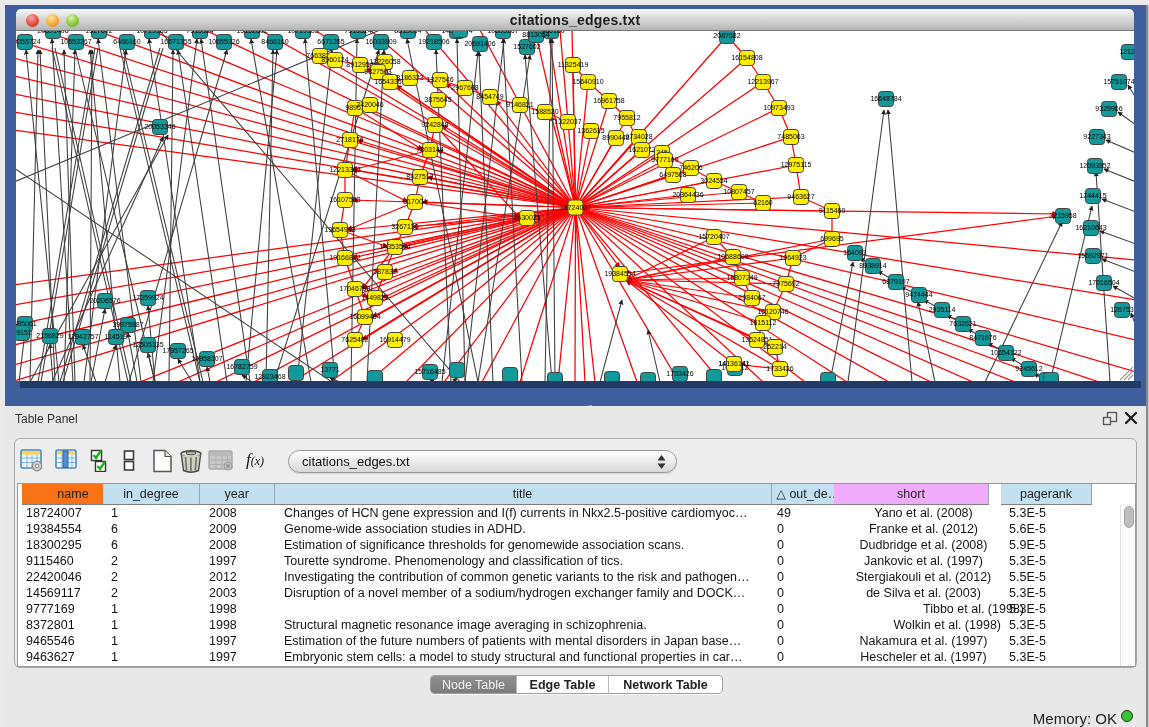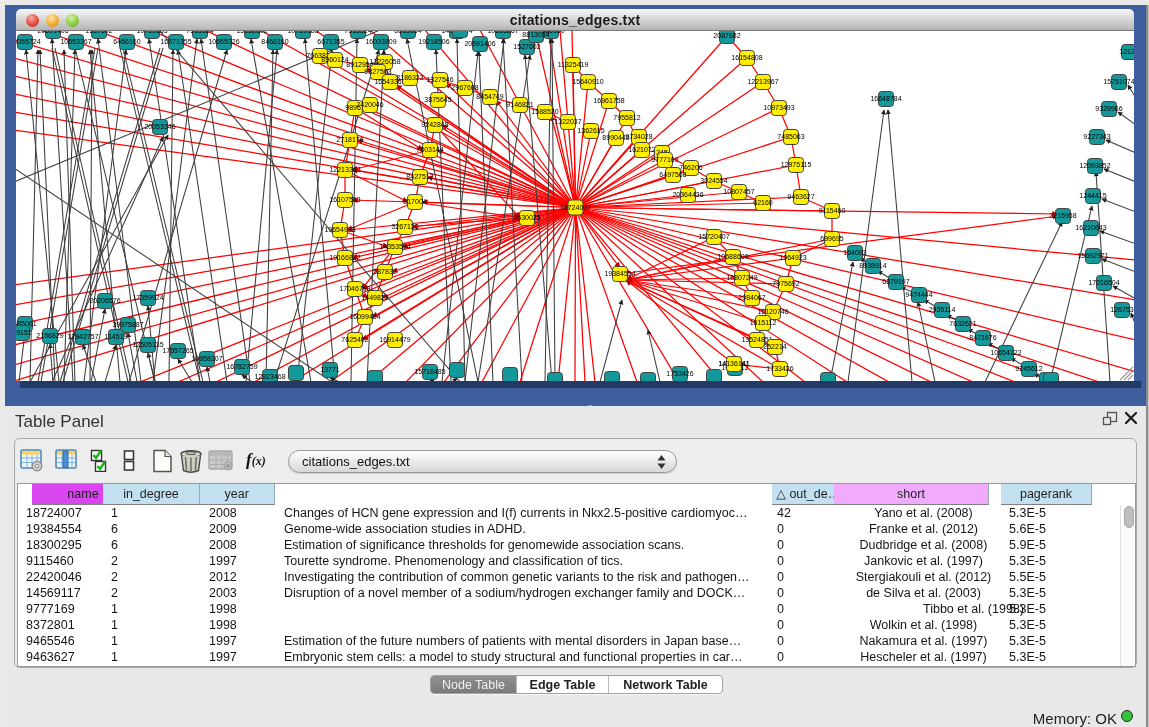--- a/index.html
+++ b/index.html
@@ -7,21 +7,21 @@
 #win{left:16px;top:9px;width:1118px;height:379px}
 #tbar{left:0;top:0;width:1118px;height:22px;border-radius:5px 5px 0 0;background:linear-gradient(#f7f7f7,#d9d9d9 45%,#bdbdbd 88%,#b3b3b3);border-bottom:1px solid #7a7a7a}
 #title{left:0;top:3px;width:1118px;text-align:center;font-size:14px;font-weight:bold;color:#1c1c1c;letter-spacing:.2px}
 .btn{top:5px;width:13px;height:13px;border-radius:50%}
 #canvas{left:0;top:22px;width:1118px;height:350px;background:#fff;overflow:hidden}
 #shadow{left:4px;top:372px;width:1121px;height:7px;background:#223a66}
 .re{stroke:#ff0000;stroke-width:1.25}
 .bk{stroke:#3d3d3d;stroke-width:1.05}
 .nl{font-size:7px;fill:#000;text-anchor:middle;font-family:"Liberation Sans",sans-serif}
 #tp{left:5px;top:406px;width:1141px;height:321px;background:#e8e8e8}
-#tptitle{left:10px;top:6px;font-size:17px;color:#333}
+#tptitle{left:10px;top:6px;font-size:12px;color:#333}
 #box{left:9px;top:32px;width:1123px;height:230px;background:#ededed;border:1px solid #a8a8a8;border-radius:6px}
 #combo{left:283px;top:44px;width:389px;height:23px;border:1px solid #979797;border-radius:12px;background:linear-gradient(#ffffff,#e9e9e9 55%,#d7d7d7);font-size:13px;color:#111;line-height:21px;padding-left:13px;box-shadow:0 1px 1px rgba(0,0,0,.12)}
 #tbl{left:12px;top:77px;width:1119px;height:184px;background:#fff;border:1px solid #9a9a9a}
 .hc{top:0;height:21px;font-size:12.5px;color:#1f1f1f;text-align:center;line-height:21px;background:#c2e0f0;border-right:1px solid #93a9b4;border-bottom:1px solid #808080}
 .row{left:0;width:1100px;height:16px;font-size:12.5px;color:#151515;white-space:nowrap}
 .c{position:absolute;top:0;height:16px;line-height:16px;overflow:hidden}
 #sb{left:1102px;top:21px;width:15px;height:161px;background:#fbfbfb;border-left:1px solid #e2e2e2}
 #thumb{left:2.5px;top:1px;width:10px;height:22px;border-radius:5px;background:#bdbdbd;border:1px solid #a9a9a9}
 #tabs{left:430px;top:675px;height:19px;display:flex;border:1px solid #a2a2a2;border-radius:4px;overflow:hidden;background:#fff;box-shadow:0 1px 0 rgba(255,255,255,.7)}
 .tab{height:19px;line-height:18px;font-size:12.5px;font-weight:bold;color:#222;text-align:center;border-right:1px solid #b9b9b9}
@@ -665,38 +665,39 @@
       <path d="M3.5,6.5 L5.5,21.5 q7.5,3.4 15,0 L22.5,6.5" fill="#cfcfc3" stroke="#4a4a44" stroke-width="1.4"></path>
       <path d="M7.5,8 l1,13.5 M12.9,8.5 v13.7 M18.3,8 l-1,13.5" stroke="#71716a" stroke-width="1.6"></path>
     </svg>
  <svg class="abs ic" style="left:203px" width="27" height="23">
       <rect x="1" y="2" width="23" height="18" rx="1.5" fill="#c9c9c9" stroke="#a8a8a8" stroke-width="1.4"></rect>
       <rect x="2" y="3" width="21" height="4" fill="#b9b9b9"></rect>
       <path d="M2,11 h21 M2,15.5 h21 M8,7 v13 M14,7 v13 M19.5,7 v13" stroke="#adadad"></path>
       <circle cx="20" cy="17" r="4" fill="#bfbfbf" stroke="#9d9d9d"></circle>
       <path d="M18.4,15.4 l3.2,3.2 M21.6,15.4 l-3.2,3.2" stroke="#8f8f8f" stroke-width="1.3"></path>
     </svg>
- <div class="abs" style="left:241px;top:44px;font-family:'Liberation Serif',serif;font-style:italic;font-weight:bold;font-size:17px;color:#111">f<span style="font-size:12px">(x)</span></div>
+ <div class="abs" style="left:241px;top:44px;font-family:'Liberation Serif',serif;font-style:italic;font-weight:normal;font-size:17px;color:#111">f<span style="font-size:12px">(x)</span></div>
  <div id="combo" class="abs">citations_edges.txt<svg class="abs" style="right:10px;top:4px" width="9" height="15">
         <path d="M4.5,0 L8.5,5.5 L0.5,5.5 z" fill="#333"></path>
         <path d="M4.5,14 L8.5,8.5 L0.5,8.5 z" fill="#333"></path>
       </svg></div>
  <div id="tbl" class="abs">
-  <div class="hc abs" style="left:14px;width:103px;background:#d946ef">name</div>
+  <div class="hc abs" style="left:4px;width:103px;background:#f97316">name</div>
   <div class="hc abs" style="left:85px;width:97px;background:#c2e0f0">in_degree</div>
   <div class="hc abs" style="left:182px;width:74.5px;background:#c2e0f0">year</div>
+  <div class="hc abs" style="left:256.5px;width:497.0px;background:#c2e0f0">title</div>
   <div class="hc abs" style="left:753.5px;width:74.5px;background:#c2e0f0">△ out_de…</div>
   <div class="hc abs" style="left:816px;width:155px;background:#f0abfc">short</div>
   <div class="hc abs" style="left:983px;width:91px;background:#c2e0f0">pagerank</div>
   <div class="row abs" style="top:21px">
    <div class="c" style="left:8px;width:76px">18724007</div>
    <div class="c" style="left:93px;width:88px">1</div>
    <div class="c" style="left:191px;width:64px">2008</div>
    <div class="c" style="left:266px;width:487px">Changes of HCN gene expression and I(f) currents in Nkx2.5-positive cardiomyoc…</div>
-   <div class="c" style="left:759px;width:68px">42</div>
+   <div class="c" style="left:759px;width:68px">49</div>
    <div class="c" style="left:828px;width:155px;text-align:center">Yano et al. (2008)</div>
    <div class="c" style="left:991px;width:82px">5.3E-5</div>
   </div>
   <div class="row abs" style="top:37px">
    <div class="c" style="left:8px;width:76px">19384554</div>
    <div class="c" style="left:93px;width:88px">6</div>
    <div class="c" style="left:191px;width:64px">2009</div>
    <div class="c" style="left:266px;width:487px">Genome-wide association studies in ADHD.</div>
    <div class="c" style="left:759px;width:68px">0</div>
    <div class="c" style="left:828px;width:155px;text-align:center">Franke et al. (2012)</div>
@@ -743,22 +744,23 @@
    <div class="c" style="left:93px;width:88px">1</div>
    <div class="c" style="left:191px;width:64px">1998</div>
    <div class="c" style="left:759px;width:68px">0</div>
    <div class="c" style="left:851px;width:155px;text-align:right">Tibbo et al. (1998)</div>
    <div class="c" style="left:991px;width:82px">5.3E-5</div>
   </div>
   <div class="row abs" style="top:133px">
    <div class="c" style="left:8px;width:76px">8372801</div>
    <div class="c" style="left:93px;width:88px">1</div>
    <div class="c" style="left:191px;width:64px">1998</div>
-   <div class="c" style="left:759px;width:68px">0</div>
-   <div class="c" style="left:828px;width:155px;text-align:center">Wolkin et al. (1998)</div>
+   <div class="c" style="left:266px;width:487px">Structural magnetic resonance image averaging in schizophrenia.</div>
+   <div class="c" style="left:759px;width:68px">0</div>
+   <div class="c" style="left:828px;width:155px;text-align:right">Wolkin et al. (1998)</div>
    <div class="c" style="left:991px;width:82px">5.3E-5</div>
   </div>
   <div class="row abs" style="top:149px">
    <div class="c" style="left:8px;width:76px">9465546</div>
    <div class="c" style="left:93px;width:88px">1</div>
    <div class="c" style="left:191px;width:64px">1997</div>
    <div class="c" style="left:266px;width:487px">Estimation of the future numbers of patients with mental disorders in Japan base…</div>
    <div class="c" style="left:759px;width:68px">0</div>
    <div class="c" style="left:828px;width:155px;text-align:center">Nakamura et al. (1997)</div>
    <div class="c" style="left:991px;width:82px">5.3E-5</div>

